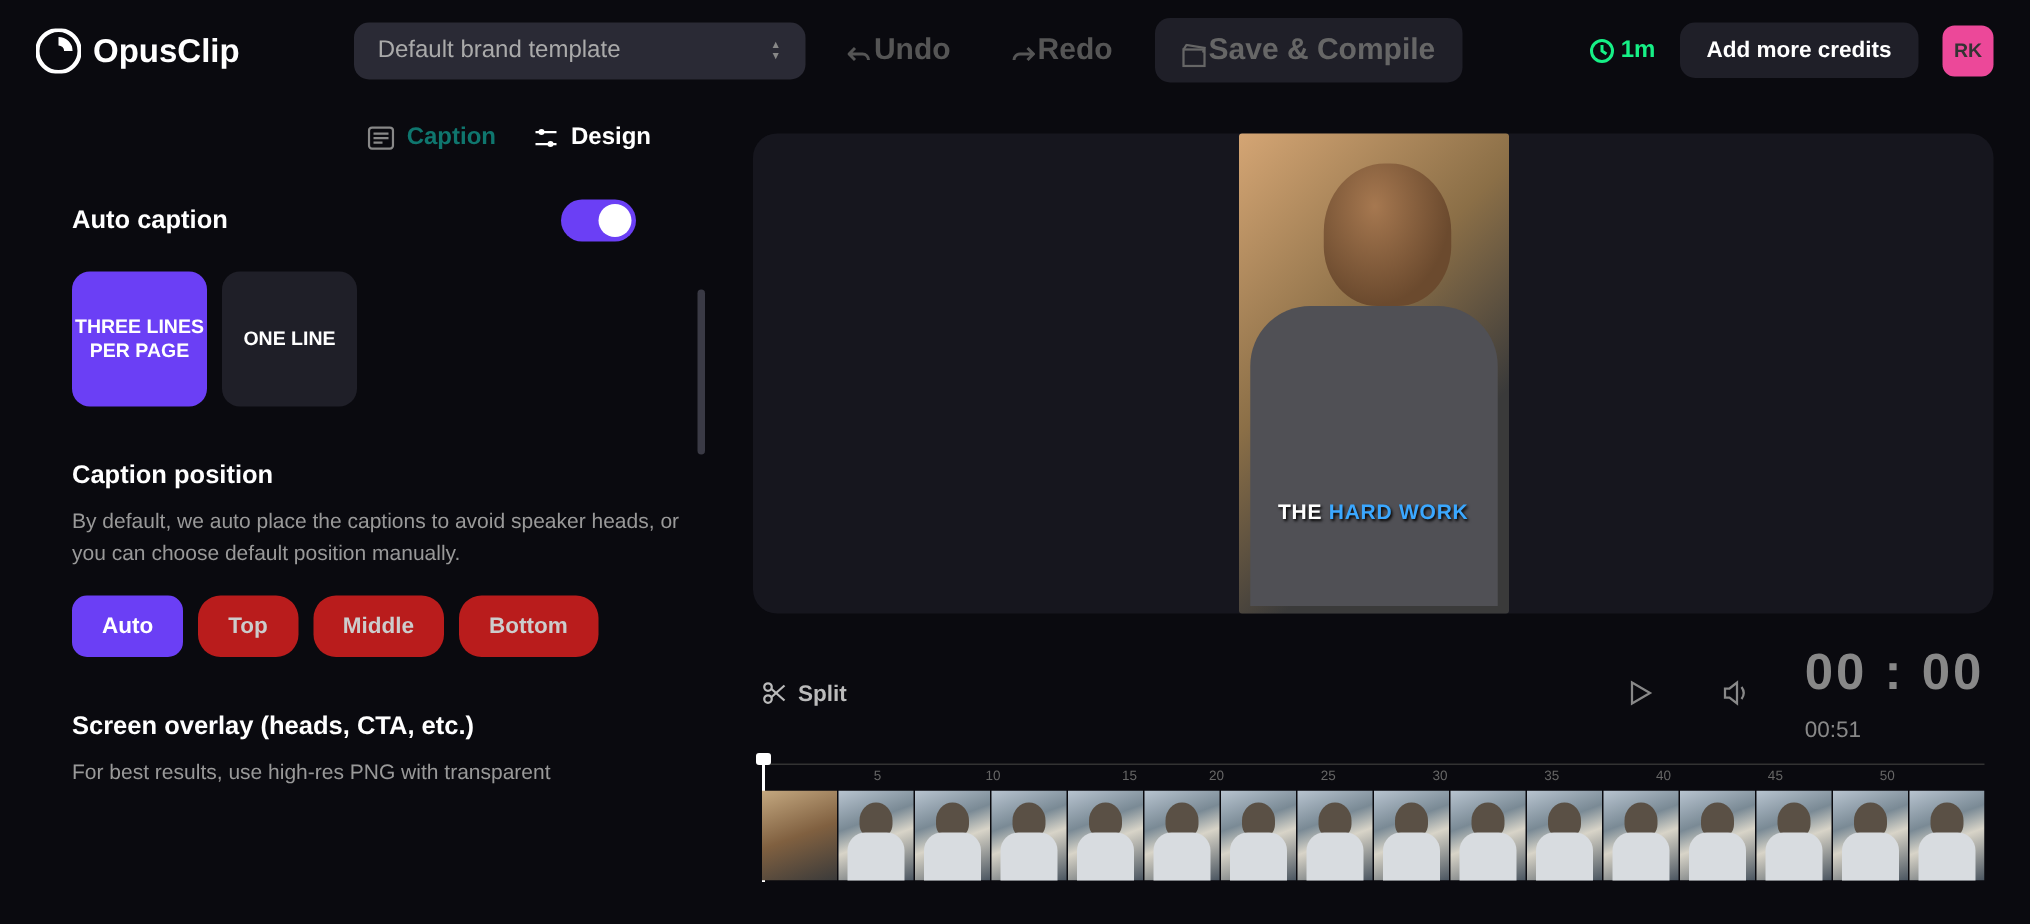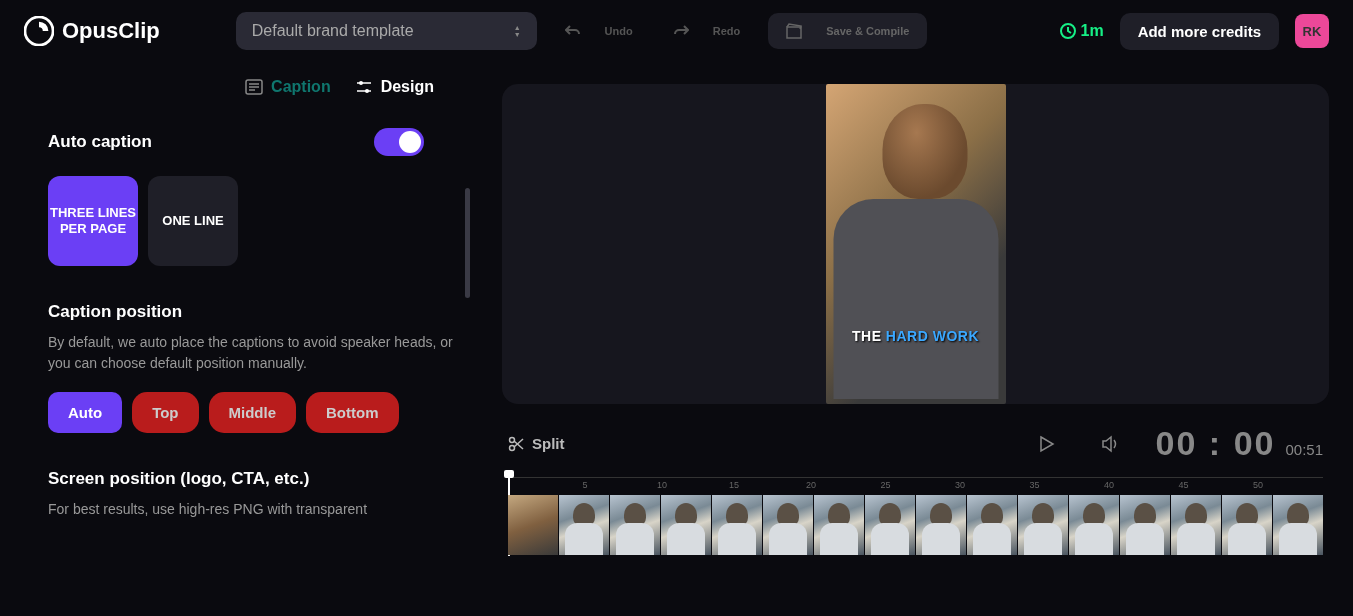--- a/index.html
+++ b/index.html
@@ -4,21 +4,21 @@
 <style>
 * { margin: 0; padding: 0; box-sizing: border-box; font-family: -apple-system, BlinkMacSystemFont, 'Segoe UI', sans-serif; }
 body { background: #0a0a0f; color: #fff; width: 1353px; height: 616px; overflow: hidden; }
 
 
 .header { display: flex; align-items: center; padding: 12px 24px; gap: 16px; }
 .logo { display: flex; align-items: center; gap: 8px; font-weight: 700; font-size: 22px; }
 .logo-icon { width: 30px; height: 30px; }
 .template-select { background: #2a2a35; border-radius: 10px; padding: 10px 16px; color: #aaa; display: flex; align-items: center; gap: 100px; margin-left: 60px; position: relative; cursor: pointer; }
 .chevrons { display: flex; flex-direction: column; font-size: 7px; line-height: 7px; color: #888; }
-.header-btn { display: flex; align-items: center; gap: 24px; color: #555; font-weight: 600; font-size: 11px; padding: 8px 12px; }
+.header-btn { display: flex; align-items: flex-end; gap: 2px; color: #555; font-weight: 600; font-size: 20px; padding: 8px 12px; }
 .save-btn { background: #1f1f28; border-radius: 10px; padding: 10px 18px; color: #666; }
 .credits-time { display: flex; align-items: center; gap: 4px; color: #16f086; font-weight: 700; margin-left: auto; }
 .credits-time .ico { color: #16f086; }
 .add-credits { background: #1f1f28; border-radius: 10px; padding: 10px 18px; color: #fff; font-weight: 600; font-size: 15px; }
 .avatar { width: 34px; height: 34px; background: #ec4899; border-radius: 8px; display: flex; align-items: center; justify-content: center; font-size: 13px; font-weight: 600; color: #333; }
 
 
 .main { display: flex; height: calc(100% - 60px); }
 .sidebar { width: 520px; padding: 16px 24px 0 48px; position: relative; overflow: hidden; }
 .preview-area { flex: 1; display: flex; flex-direction: column; padding: 0 24px; }
@@ -58,21 +58,21 @@
 .person-body { position: absolute; top: 115px; left: 50%; transform: translateX(-50%); width: 165px; height: 200px; background: #505055; border-radius: 40px 40px 0 0; }
 .caption-overlay { position: absolute; bottom: 60px; left: 0; right: 0; text-align: center; font-weight: 900; font-size: 14px; letter-spacing: 0.5px; text-shadow: 1px 1px 2px #000; }
 .caption-overlay .w1 { color: #fff; }
 .caption-overlay .w2 { color: #3ba8ff; }
 
 
 .timeline-controls { display: flex; align-items: center; padding: 20px 6px 10px; gap: 20px; }
 .split-btn { display: flex; align-items: center; gap: 8px; color: #bbb; font-weight: 600; font-size: 15px; cursor: pointer; }
 .play-icon, .volume-icon { color: #888; cursor: pointer; margin-left: auto; }
 .volume-icon { margin-left: 24px; }
-.time-display { display: flex; align-items: baseline; gap: 10px; margin-left: 14px; }
+.time-display { display: flex; align-items: baseline; gap: 10px; margin-left: 14px; flex-direction: column; }
 .time-big { font-size: 34px; font-weight: 700; color: #888; letter-spacing: 2px; }
 .time-small { font-size: 15px; color: #888; }
 
 
 .timeline-ruler { position: relative; height: 18px; border-top: 1px solid #333; margin: 4px 6px 0; font-size: 9px; color: #666; }
 .timeline-ruler span { position: absolute; top: 2px; }
 .timeline-playhead { position: absolute; left: 0; top: -2px; width: 2px; height: 80px; background: #fff; }
 .timeline-playhead::before { content: ''; position: absolute; top: -6px; left: -4px; width: 10px; height: 8px; background: #fff; border-radius: 2px; }
 
 .timeline-thumbs { display: flex; gap: 1px; margin: 0 6px; overflow: hidden; }
@@ -178,21 +178,21 @@
     <div class="section-title">Caption position</div>
     <div class="section-desc">By default, we auto place the captions to avoid speaker heads, or you can choose default position manually.</div>
 
     <div class="position-options">
       <div class="pos-btn active"><span>Auto</span></div>
       <div class="pos-btn inactive"><span>Top</span></div>
       <div class="pos-btn inactive"><span>Middle</span></div>
       <div class="pos-btn inactive"><span>Bottom</span></div>
     </div>
 
-    <div class="section-title">Screen position (logo, CTA, etc.)</div>
+    <div class="section-title">Screen overlay (heads, CTA, etc.)</div>
     <div class="section-desc">For best results, use high-res PNG with transparent</div>
   </div>
 
   <div class="preview-area">
     <div class="preview-frame">
       <div class="video-preview">
         <div class="person-body"></div>
         <div class="person-head"></div>
         <div class="caption-overlay">
           <span class="w1">THE </span><span class="w2">HARD WORK</span>
@@ -220,21 +220,21 @@
       <div class="time-display">
         <span class="time-big">00 : 00</span>
         <span class="time-small">00:51</span>
       </div>
     </div>
 
     <div class="timeline-ruler">
       <div class="timeline-playhead"></div>
     <span style="left: 74.5098px;">5</span>
         <span style="left: 149.02px;">10</span>
-        <span style="left: 221px;">15</span>
+        <span style="left: 240px;">15</span>
         <span style="left: 298.039px;">20</span>
         <span style="left: 372.549px;">25</span>
         <span style="left: 447.059px;">30</span>
         <span style="left: 521.569px;">35</span>
         <span style="left: 596.078px;">40</span>
         <span style="left: 670.588px;">45</span>
         <span style="left: 745.098px;">50</span>
       </div>
 
     <div class="timeline-thumbs">

